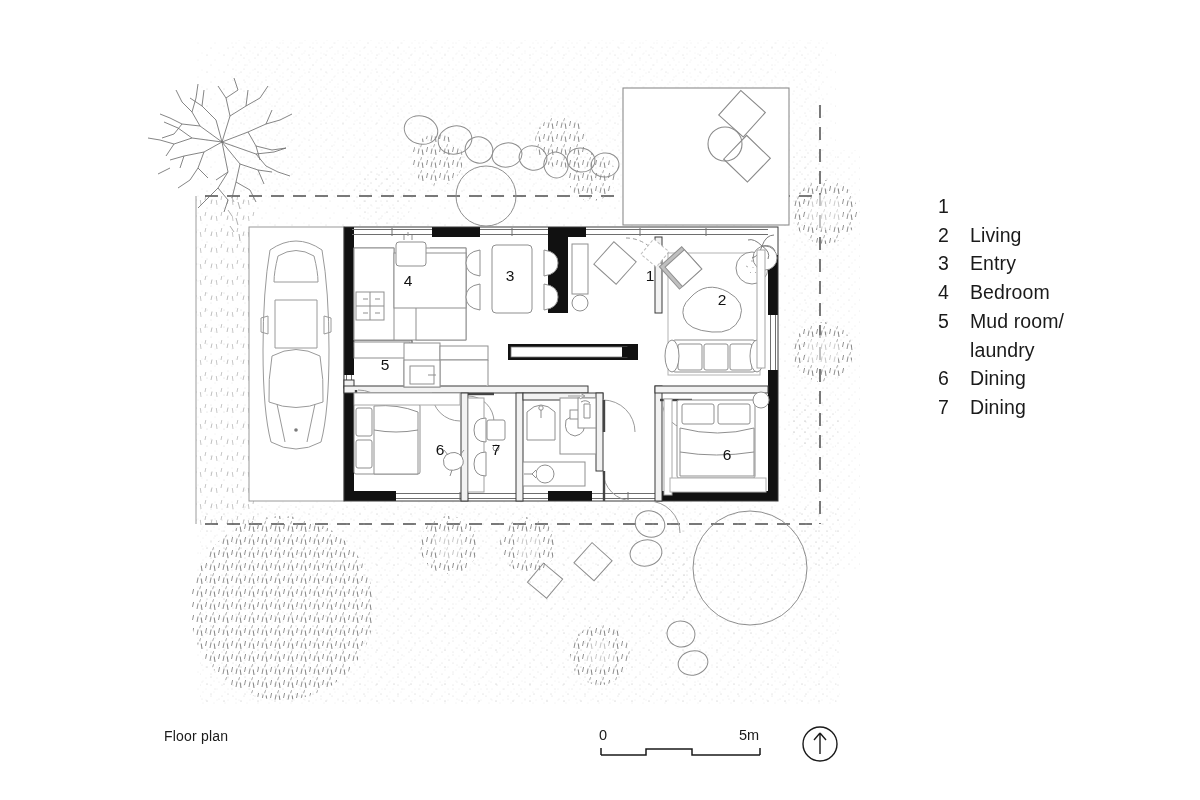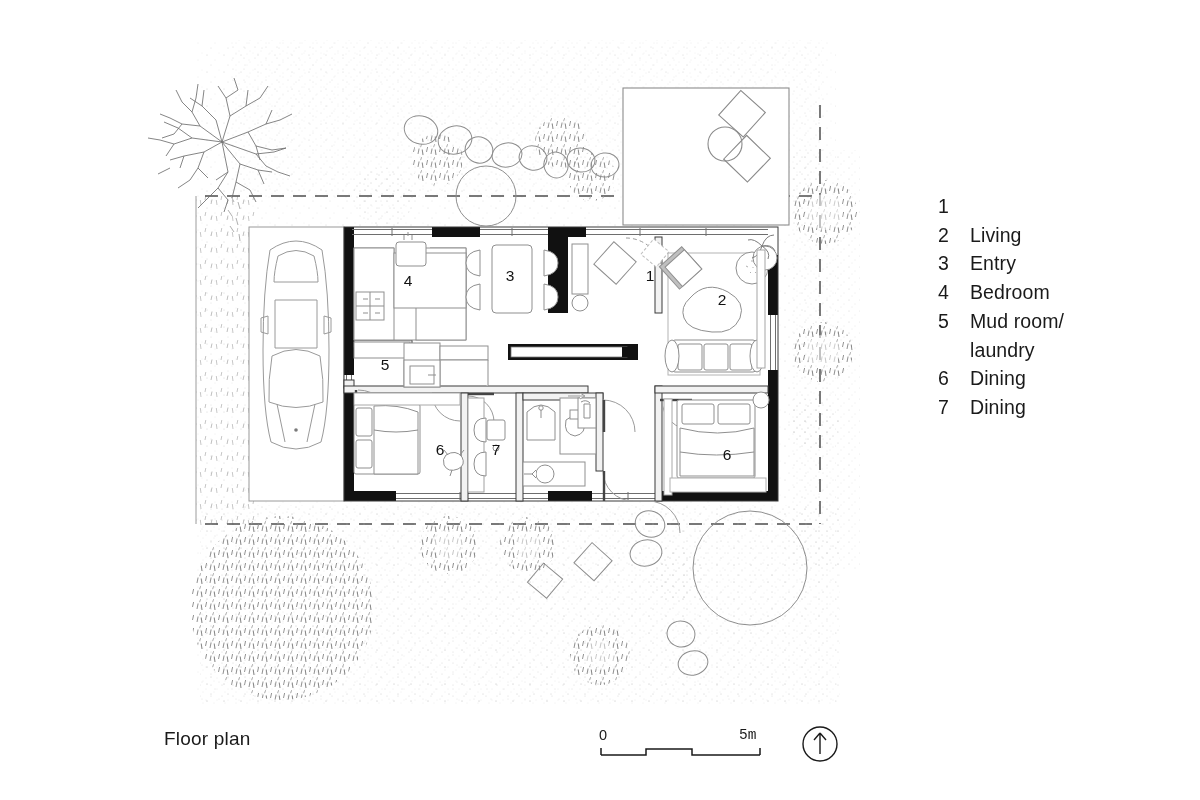--- a/index.html
+++ b/index.html
@@ -49,37 +49,37 @@
   }
   .legend-label {
     flex: 1 1 auto;
     white-space: pre-line;
   }
   
   #plan-title {
     position: absolute;
     left: 164px;
     top: 728px;
-    font-size: 19px;
+    font-size: 14px;
     letter-spacing: .2px;
   }
   #scalebar {
     position: absolute;
     left: 583px;
     top: 727px;
     width: 200px;
     height: 36px;
   }
   .scale-end {
     position: absolute;
     font-size: 14.5px;
     top: 0;
   }
   #scale-zero { left: 16px; }
-  #scale-max  { left: 156px; font-family: Liberation Mono, monospace; }
+  #scale-max  { left: 156px; }
   .room-num {
     font-size: 15.5px;
     font-family: "Liberation Sans", sans-serif;
     fill: #111;
   }
 </style>
 </head>
 <body>
 
 <div id="sheet">

